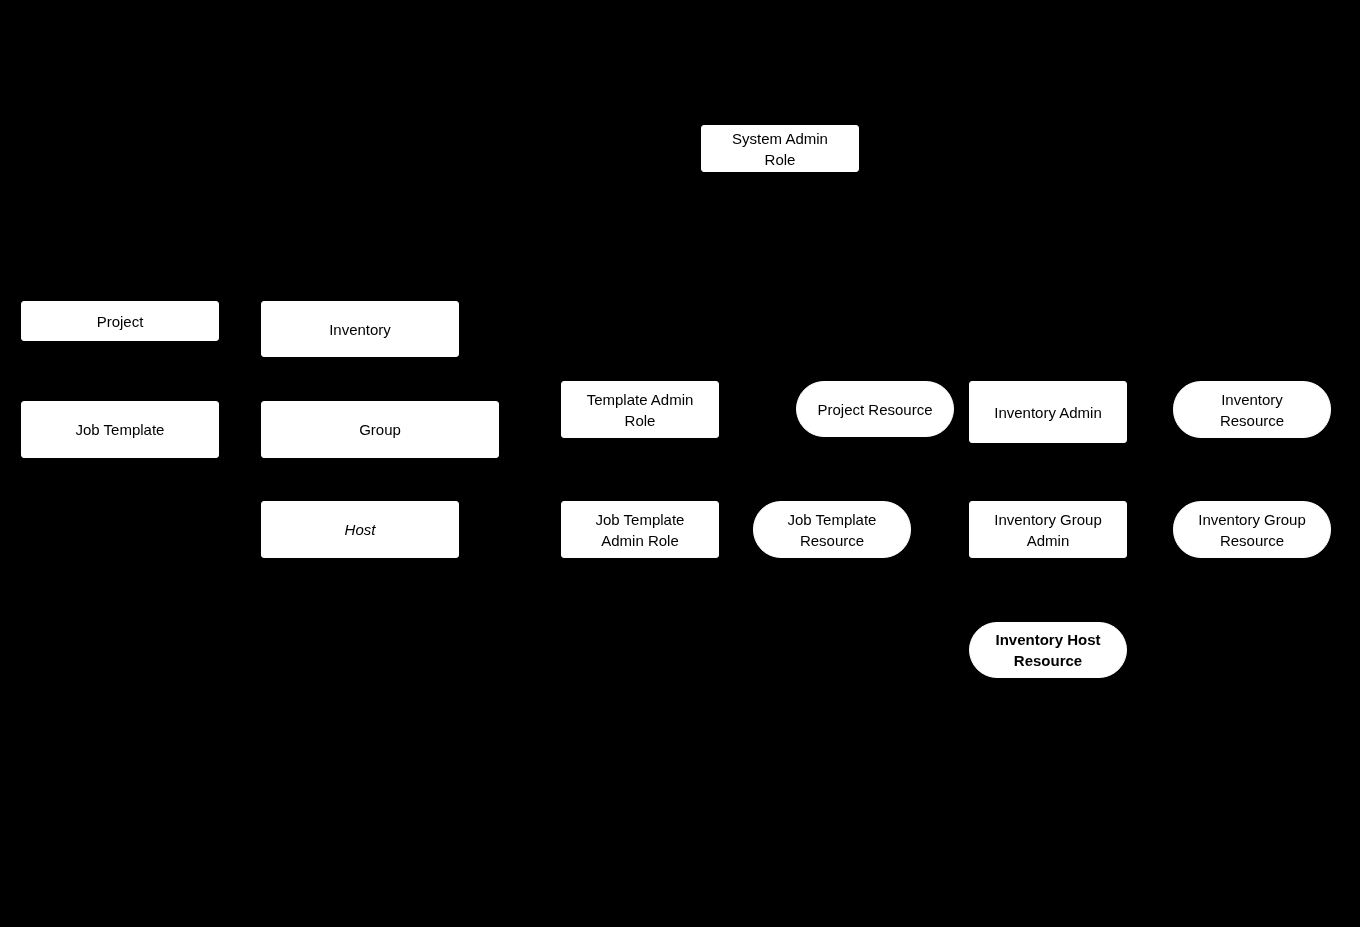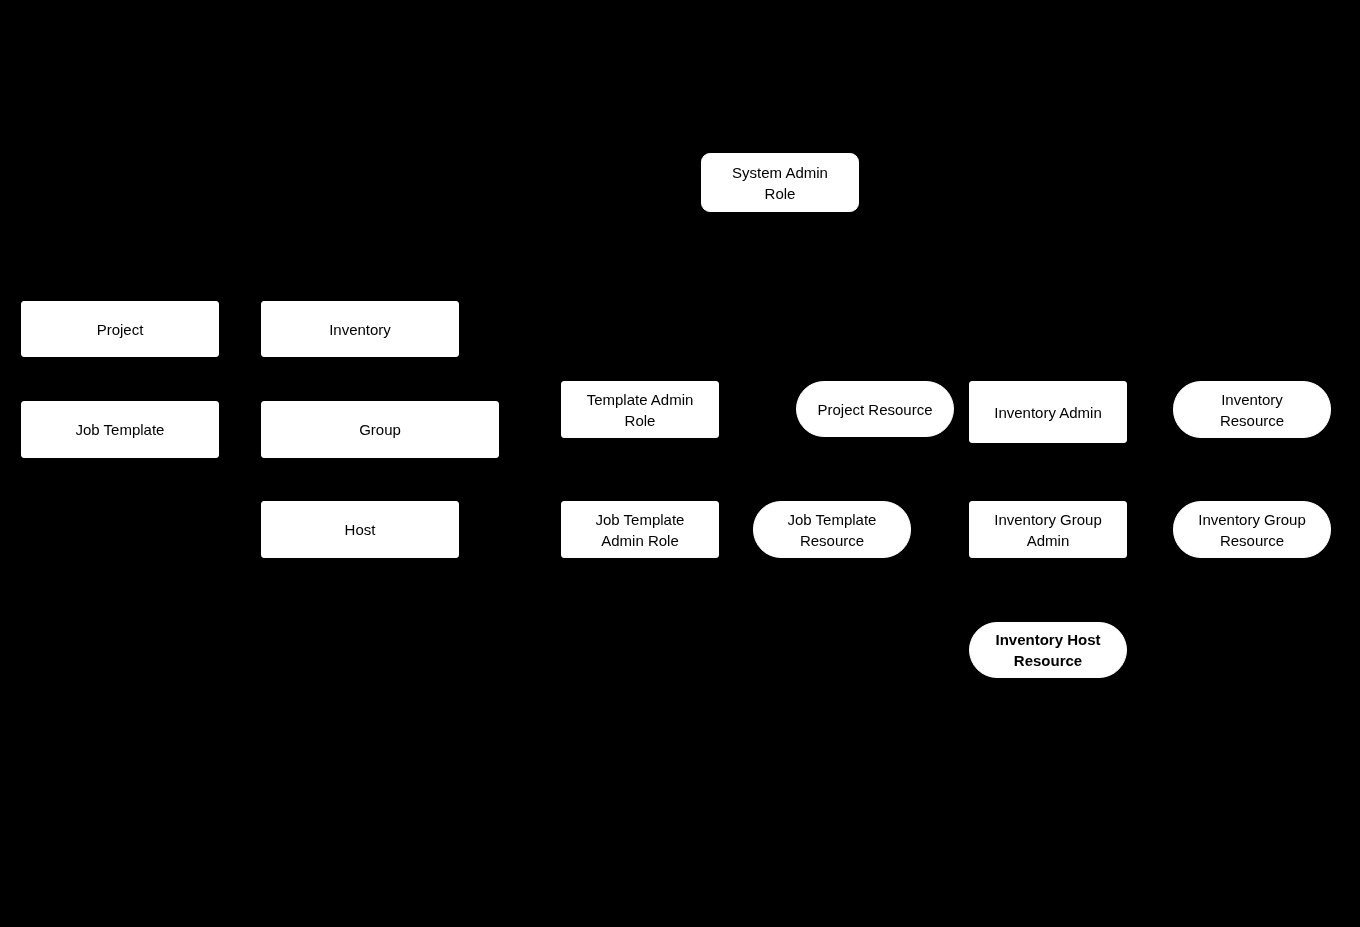--- a/index.html
+++ b/index.html
@@ -35,31 +35,31 @@
   .node.pill {
     border-radius: 28px;
   }
 </style>
 </head>
 <body>
 
 <div id="canvas">
 
 
-  <div class="node rect" style="left:21px; top:301px; width:198px; height:56px;">Project</div>
+  <div class="node rect" style="left:21px; top:301px; width:198px; height:40px;">Project</div>
 
   <div class="node rect" style="left:261px; top:301px; width:198px; height:56px;">Inventory</div>
 
   <div class="node rect" style="left:21px; top:401px; width:198px; height:57px;">Job Template</div>
 
   <div class="node rect" style="left:261px; top:401px; width:238px; height:57px;">Group</div>
 
-  <div class="node rect" style="left:261px; top:501px; width:198px; height:57px;">Host</div>
+  <div class="node rect" style="left:261px; top:501px; width:198px; height:57px;font-style:italic;">Host</div>
 
-  <div class="node rect" style="left:701px; top:153px; width:158px; height:59px;border-radius:9px;">System Admin
+  <div class="node rect" style="left:701px; top:125px; width:158px; height:47px;">System Admin
 Role</div>
 
 
 
   <div class="node rect" style="left:561px; top:381px; width:158px; height:57px;">Template Admin
 Role</div>
 
   <div class="node pill" style="left:796px; top:381px; width:158px; height:56px;">Project Resource</div>
 
   <div class="node rect" style="left:969px; top:381px; width:158px; height:62px;">Inventory Admin</div>

